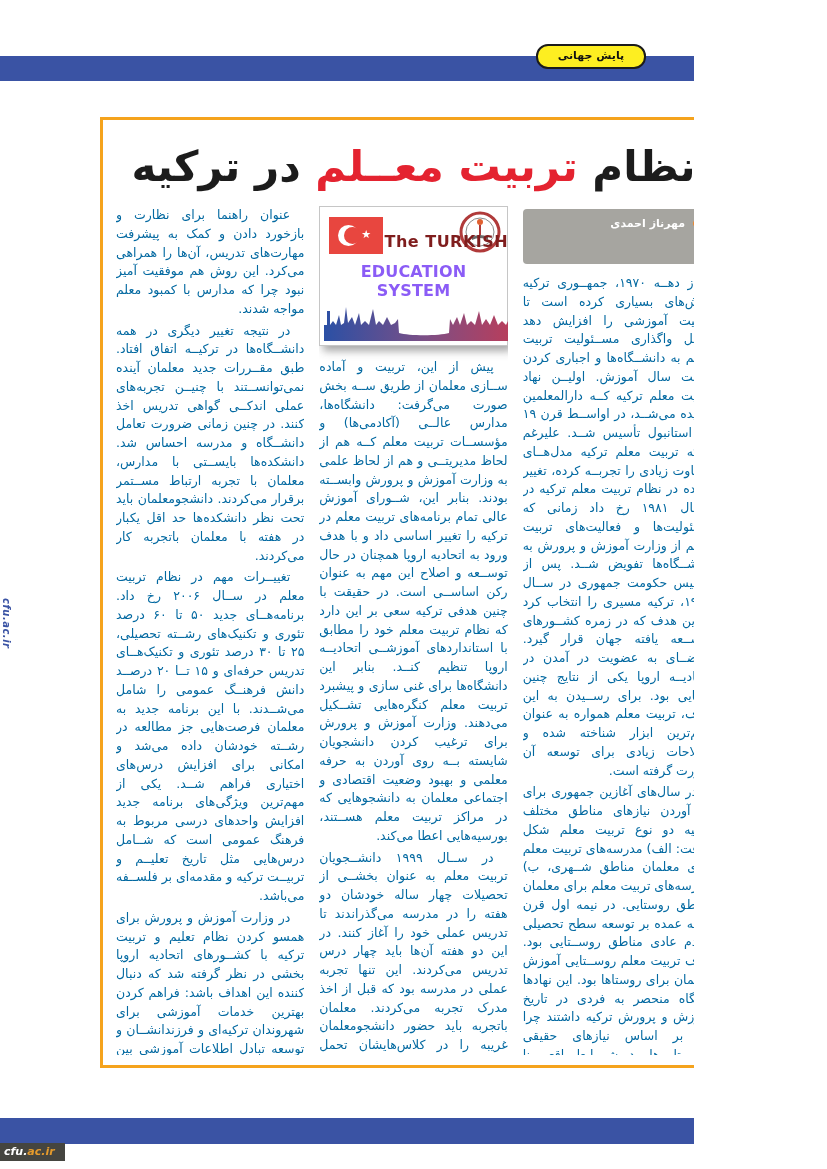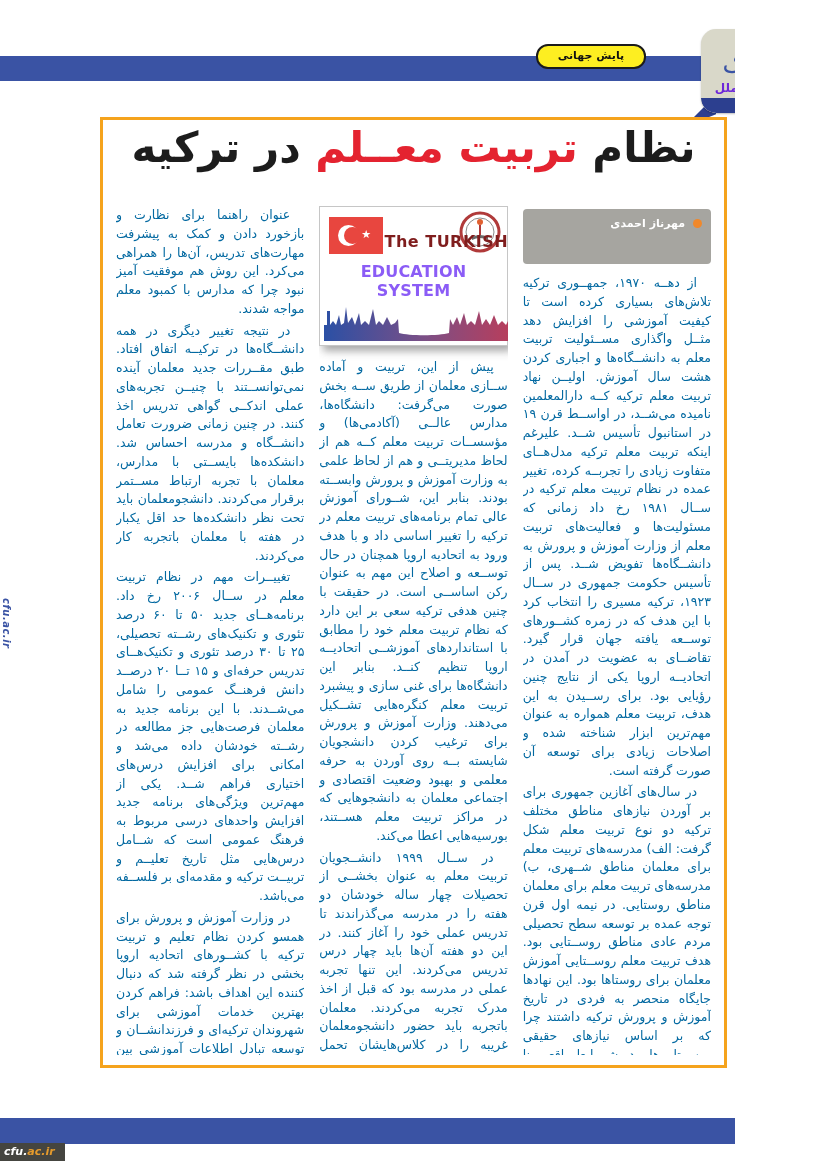--- a/index.html
+++ b/index.html
@@ -1,19 +1,18 @@
 <!DOCTYPE html>
 <html lang="fa"><head>
 <meta charset="utf-8">
 <style>
   html,body{margin:0;padding:0;background:#ffffff;}
   .page{
     position:relative;width:694px;height:1169px;background:#ffffff;overflow:hidden;
     font-family:"DejaVu Sans","Liberation Sans",sans-serif;
-    padding-left:41px;
   }
   
   .header-bar{position:absolute;left:0;top:56px;width:704px;height:25px;background:#3a53a4;}
   .header-pill{
     position:absolute;left:536px;top:44px;width:106px;height:21px;
     background:#fdee21;border:2px solid #1b1b1b;border-radius:12px;
     text-align:center;font-size:11px;font-weight:bold;line-height:20px;color:#111;direction:rtl;
   }
   .logo-bubble{
     position:absolute;left:701px;top:29px;width:80px;height:84px;
@@ -26,21 +25,21 @@
   .logo-tail{
     position:absolute;left:684px;top:95px;width:32px;height:32px;background:#2c3f8f;
     clip-path:polygon(100% 0,100% 60%,0 100%);
   }
   
   .article{
     position:absolute;left:100px;top:117px;width:621px;height:945px;
     border:3px solid #f5a31d;background:#fff;
   }
   .article-title{
-    position:absolute;left:0;right:0;top:3px;text-align:center;direction:rtl;
+    position:absolute;left:0;right:0;top:22px;text-align:center;direction:rtl;
     font-size:42px;font-weight:bold;letter-spacing:-1px;color:#1c1c1c;white-space:nowrap;
   }
   .article-title .red{color:#e42330;}
   .columns{
     position:absolute;left:13px;right:13px;top:86px;bottom:10px;
     display:grid;grid-template-columns:repeat(3,1fr);gap:15px;
     direction:rtl;overflow:hidden;
   }
   .col{overflow:hidden;}
   .col p{

